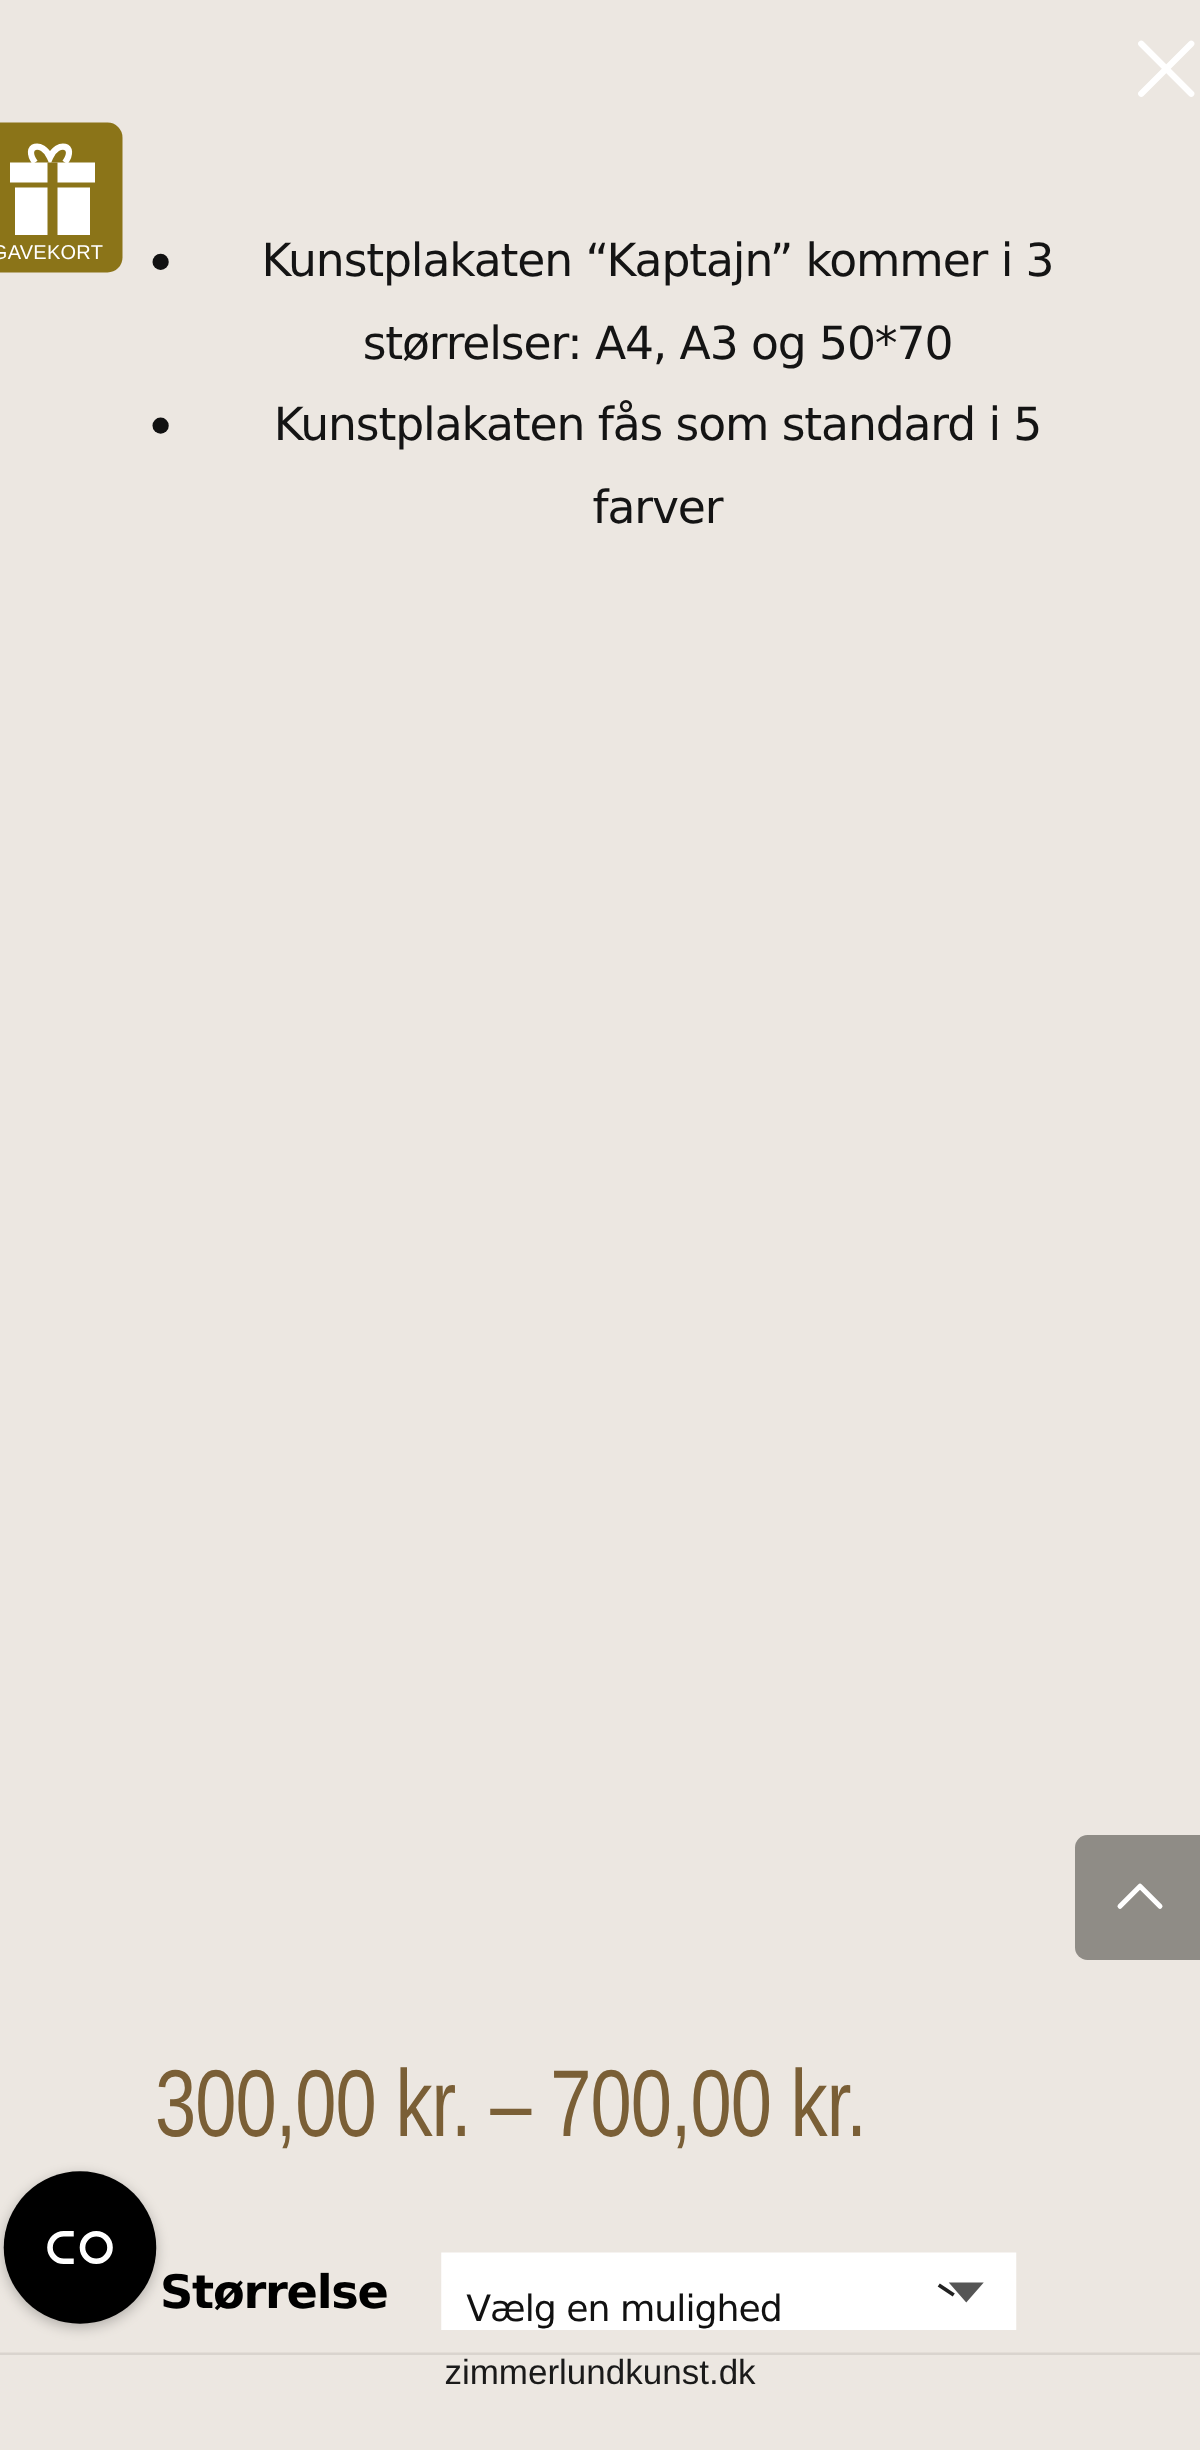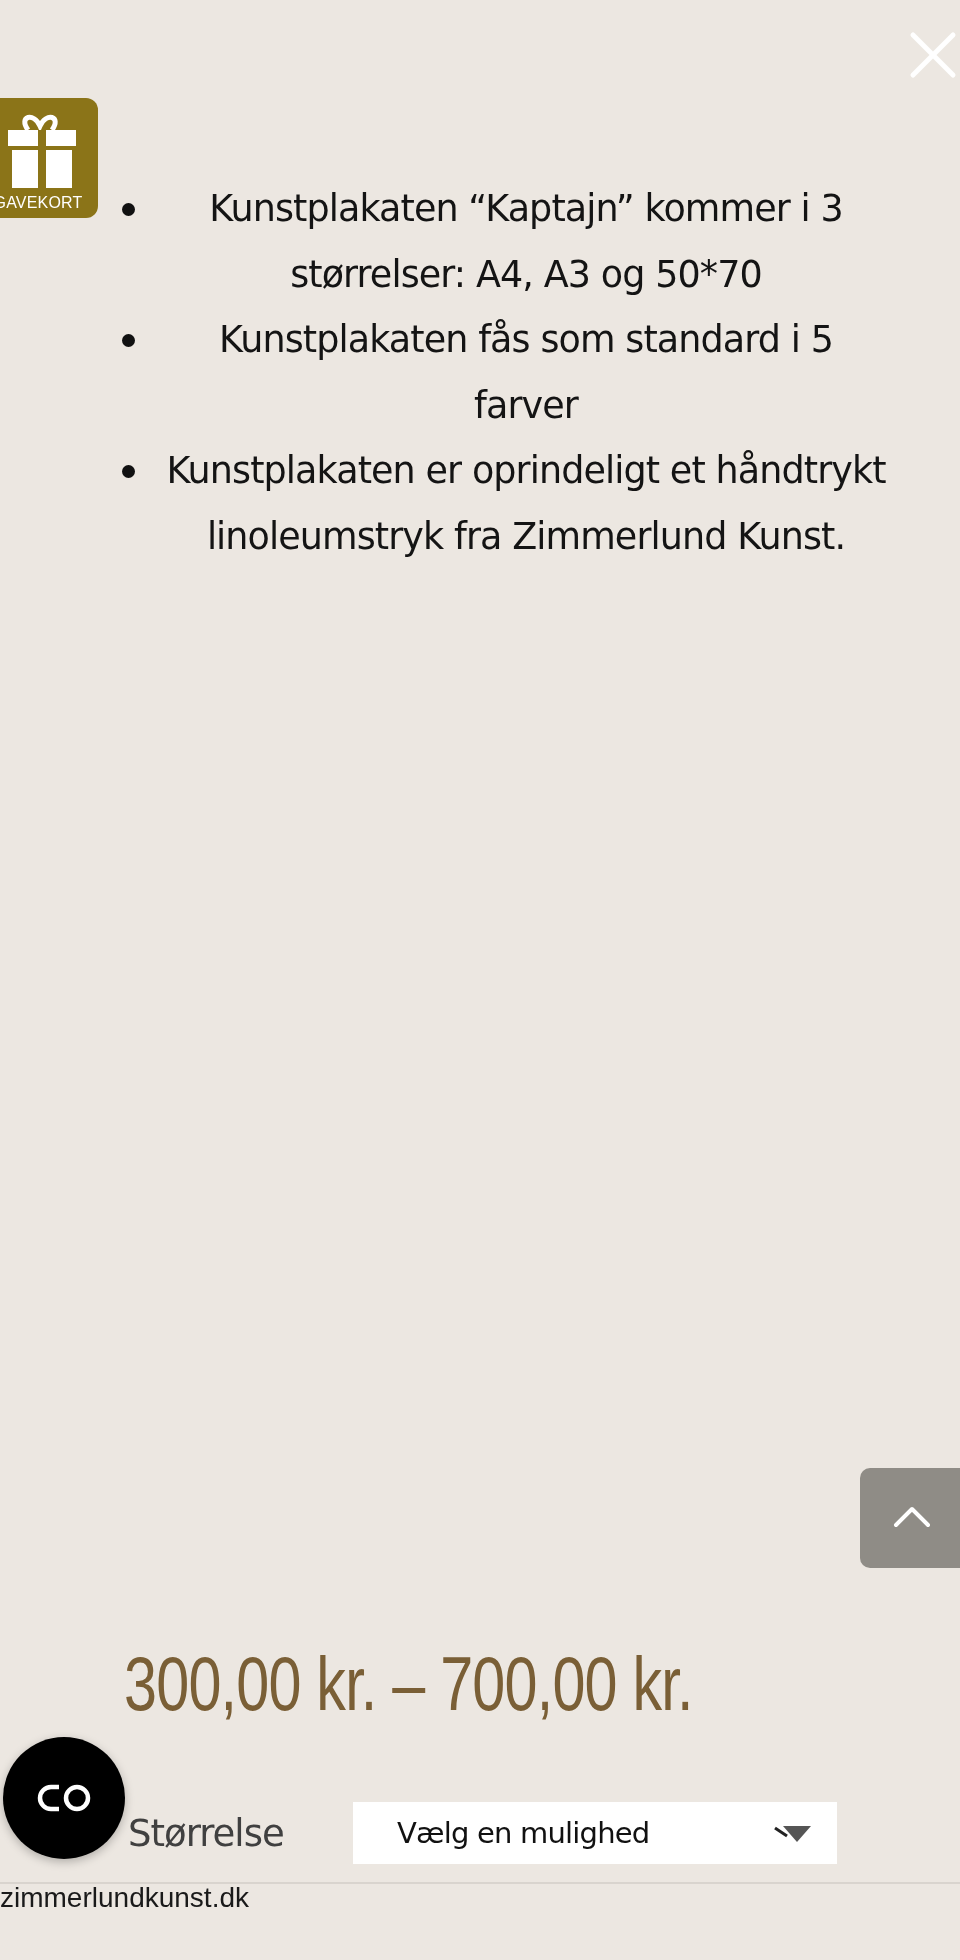--- a/index.html
+++ b/index.html
@@ -108,36 +108,35 @@
       box-shadow: 0 3px 10px rgba(0,0,0,0.25);
       cursor: pointer;
       z-index: 5;
     }
     .chat-btn svg { position: absolute; left: 34px; top: 46px; }
     .size-label {
       position: absolute;
       left: 128px;
       top: 1812px;
       font-family: "DejaVu Sans", sans-serif;
-      font-weight: normal;
+      font-weight: bold;
       font-size: 37px;
-      color: #404040;
+      color: #000000;
       letter-spacing: -1px;
     }
     .size-select {
       position: absolute;
       left: 353px;
       top: 1802px;
       width: 460px;
       height: 62px;
       background: #fff;
       display: flex;
-      align-items: center;
-      cursor: pointer;
-      padding-left: 24px;
+      align-items: flex-end;
+      cursor: pointer;
     }
     .size-select-value {
       font-size: 29px;
       letter-spacing: -0.8px;
       color: #111;
       margin-left: 20px;
     }
     .size-select svg { position: absolute; right: 24px; top: 22px; }
     .divider {
       position: absolute;
@@ -145,20 +144,21 @@
       top: 1882px;
       width: 960px;
       height: 2px;
       background: #d9d4ce;
     }
     .domain {
       position: absolute;
       left: 0;
       top: 1882px;
       width: 960px;
+      text-align: center;
       font-family: "Liberation Sans", sans-serif;
       font-size: 28px;
       color: #1a1a1a;
     }
   </style>
 </head>
 <body>
 
 <div class="close-btn">
   <svg width="50" height="50" viewBox="0 0 50 50">
@@ -173,21 +173,20 @@
     <rect x="4" y="18" width="68" height="16" fill="#fff"></rect>
     <rect x="8" y="38" width="60" height="38" fill="#fff"></rect>
     <rect x="34" y="18" width="8" height="58" fill="#8b7418"></rect>
   </svg>
   <span class="giftcard-label">GAVEKORT</span>
 </div>
 
 <ul class="description">
   <li>Kunstplakaten “Kaptajn” kommer i 3 størrelser: A4, A3 og 50*70</li>
   <li>Kunstplakaten fås som standard i 5 farver</li>
-  <li>Kunstplakaten er oprindeligt et håndtrykt linoleumstryk fra Zimmerlund Kunst.</li>
 </ul>
 
 <div class="scroll-top-btn">
   <svg width="40" height="28" viewBox="0 0 40 28">
     <polyline points="4,24 20,8 36,24" fill="none" stroke="#fff" stroke-width="4" stroke-linecap="round" stroke-linejoin="round"></polyline>
   </svg>
 </div>
 
 <div class="price">300,00 kr. – 700,00 kr.</div>
 

